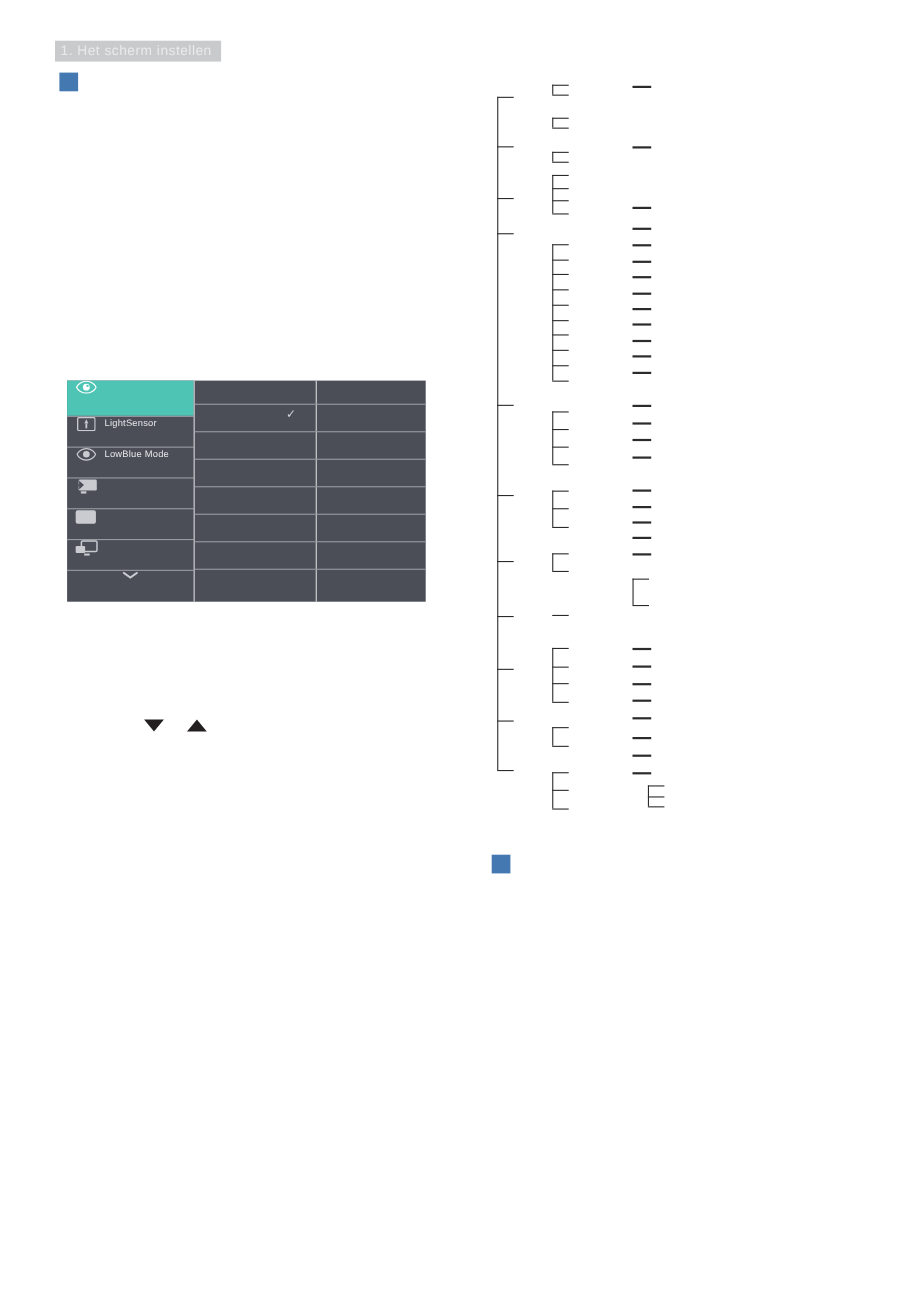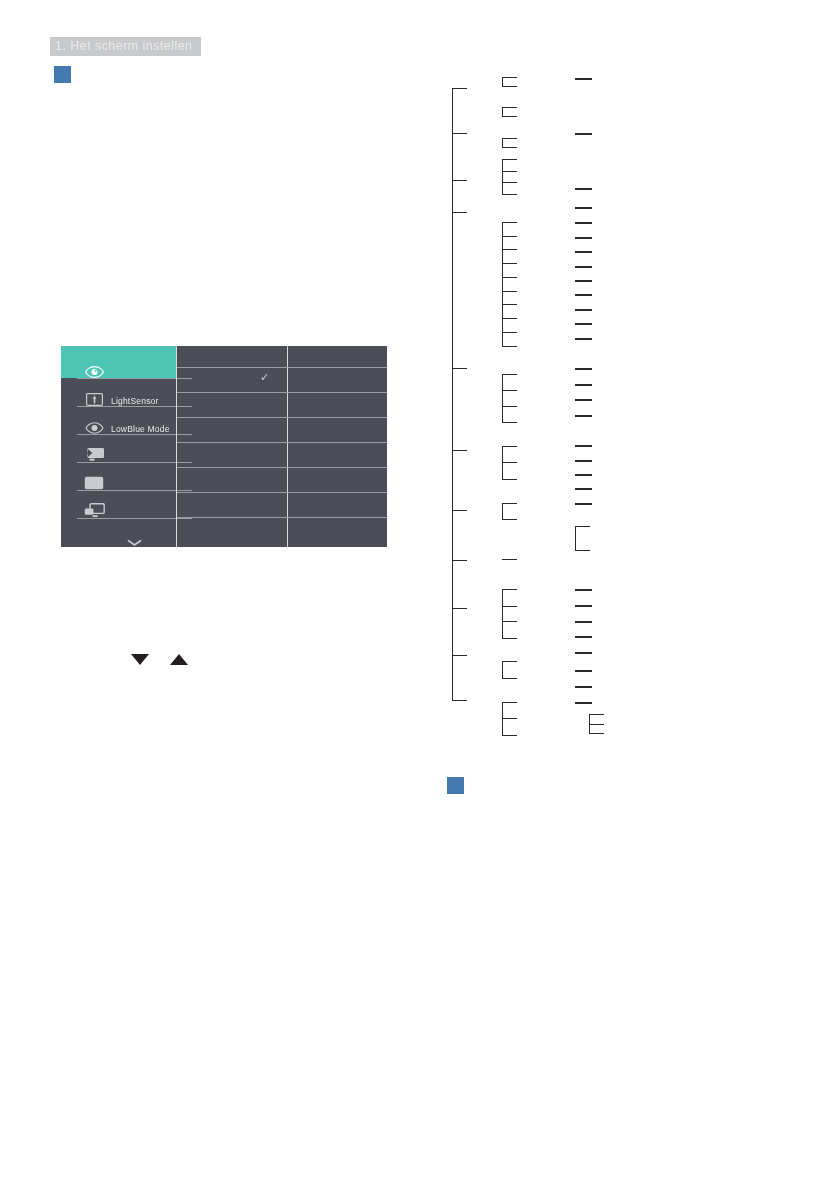--- a/index.html
+++ b/index.html
@@ -37,22 +37,22 @@
   #osd-left  { position:absolute; left:0;   top:0; width:115px; height:100%; }
   #osd-mid   { position:absolute; left:115px;top:0; width:110px; height:100%;
                border-left:1.5px solid #d9dadd; border-right:1.5px solid #d9dadd; }
   #osd-right { position:absolute; left:226px;top:0; width:100px; height:100%; }
 
   
   .osd-hl { position:absolute; left:0; top:0; width:115px; height:32px; background:#4ec4b4; }
 
   
   .osd-row {
-    position:absolute; left:16px; width:115px; height:28px;
-    display:flex; align-items:flex-end;
+    position:absolute; left:0; width:115px; height:28px;
+    display:flex; align-items:flex-start;
     border-top:1px solid #9a9ca3;
     box-sizing:border-box;
   }
   .osd-row.first { border-top:none; height:32px; }
   .osd-row .ic { width:34px; display:flex; justify-content:center; align-items:center; }
   .osd-row .lb { font-size:8.5px; color:#e6e7ea; letter-spacing:.2px; white-space:nowrap; }
   .osd-row.last { justify-content:center; }
 
   
   .vline { position:absolute; height:1px; background:#9a9ca3; }

